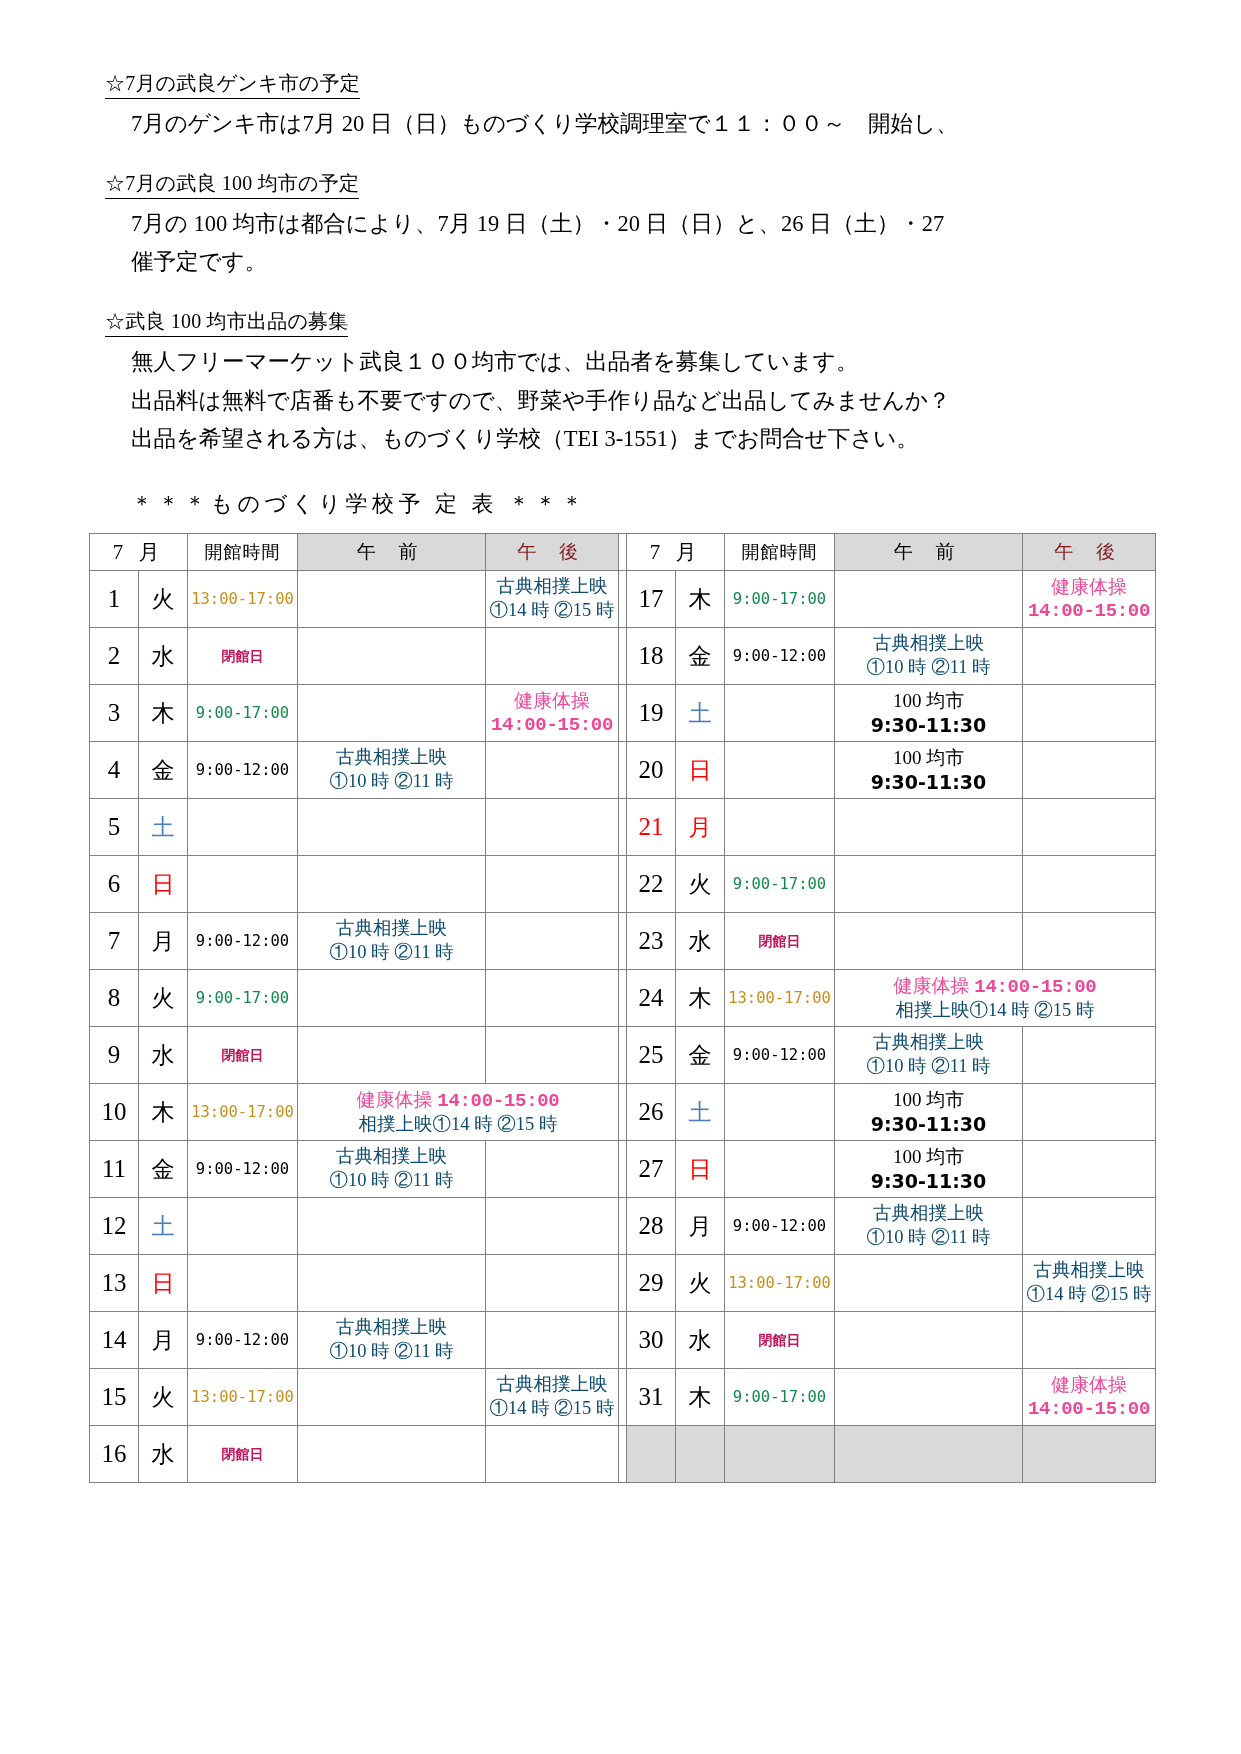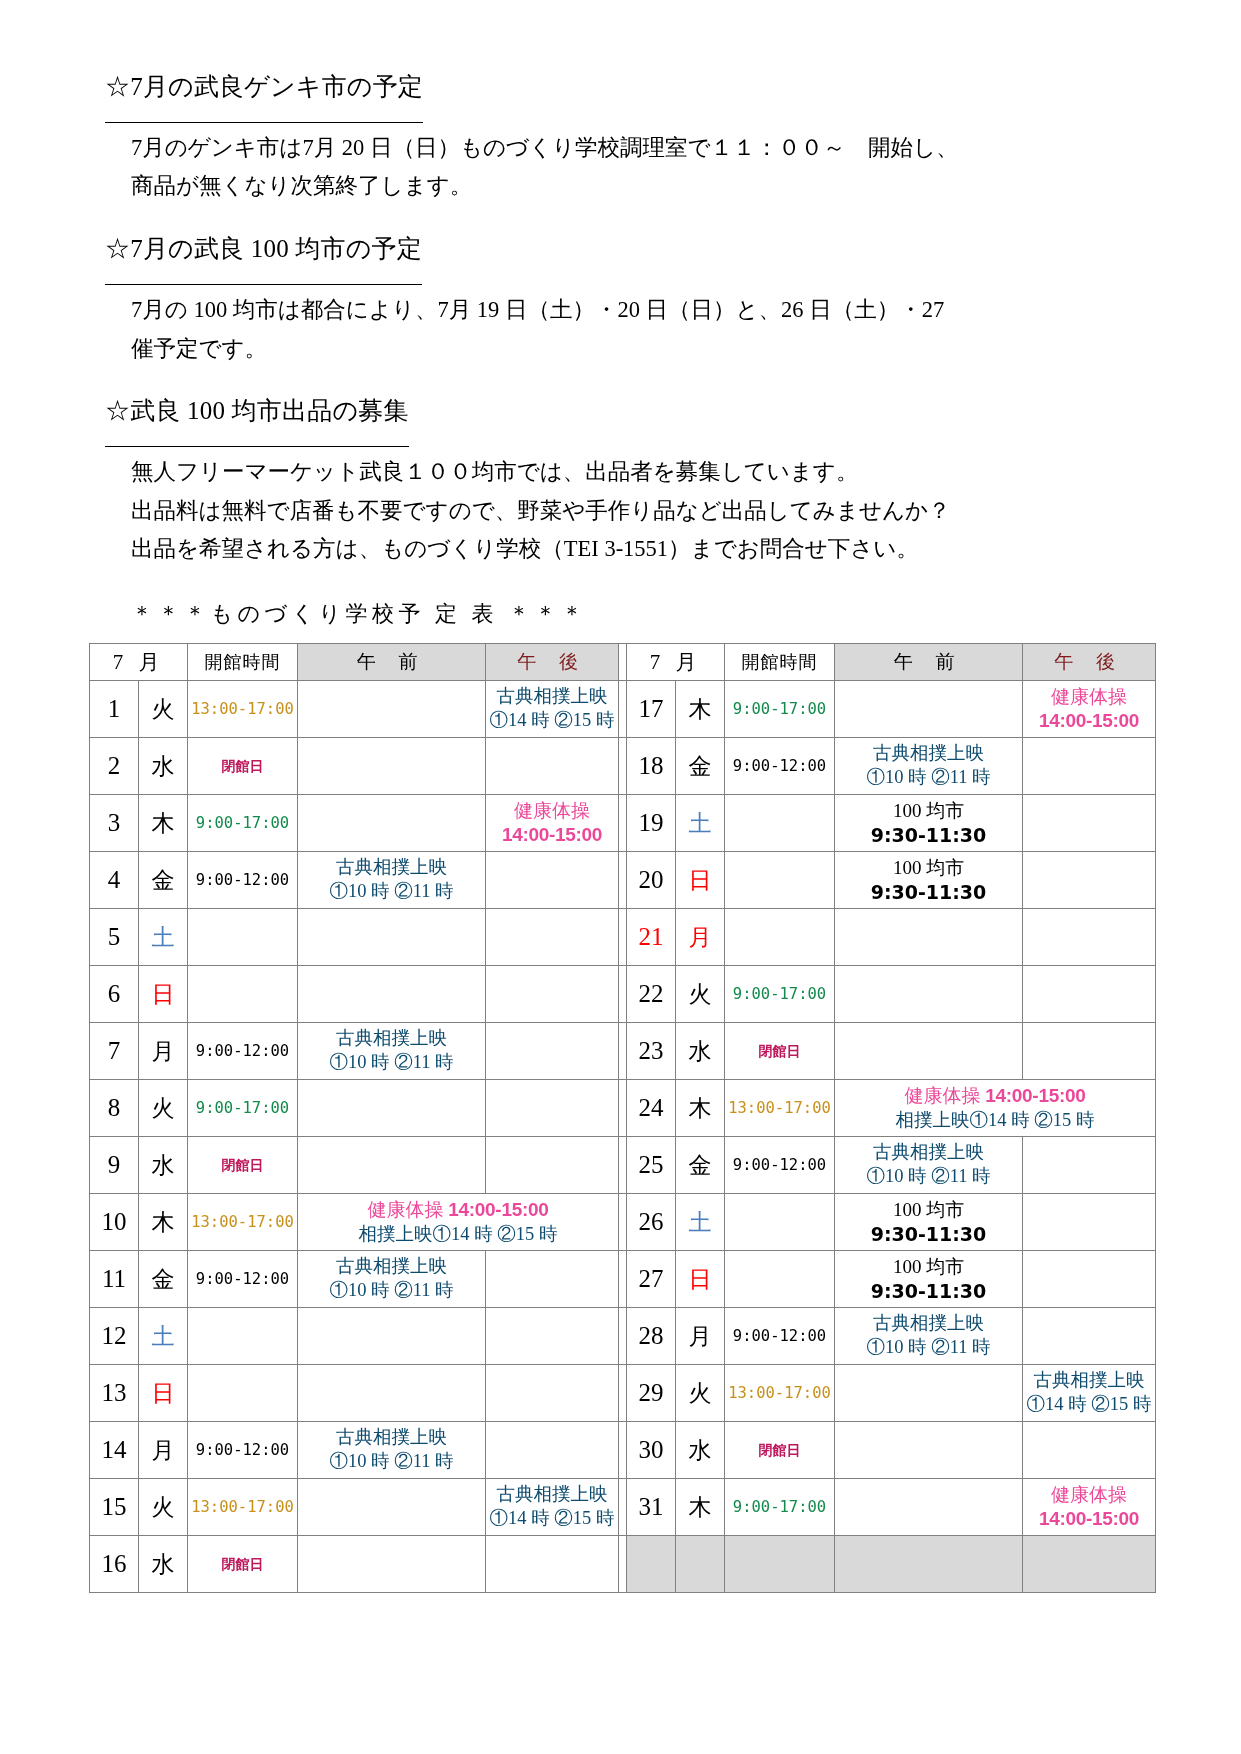--- a/index.html
+++ b/index.html
@@ -17,27 +17,27 @@
   }
   .page {
     box-sizing: border-box;
     padding: 70px 90px 0 105px;
   }
 
   
   .section { margin-bottom: 26px; }
 
   .sec-head {
-    font-size: 25px;
+    font-size: 20px;
     font-weight: normal;
     letter-spacing: 0.2px;
     margin: 0 0 6px 0;
     display: inline-block;
     border-bottom: 1.5px solid #000;
-    padding-bottom: 18px;
+    padding-bottom: 1px;
     line-height: 1.35;
   }
   .sec-body {
     font-size: 22.5px;
     line-height: 1.72;
     margin: 0;
     padding-left: 26px;
     text-align: justify;
     text-justify: inter-character;
   }
@@ -110,40 +110,39 @@
   .c-tan    { color: #c8901a; }
   .c-orange { color: #ec4899; }
   .c-purple { color: #0c4a6e; }
   .c-black  { color: #000000; }
 
   .tiny-red { font-size: 14px; color:#be185d; font-family:"DejaVu Sans","Liberation Sans",sans-serif; font-weight:600; }
 
   .two-line span { display:block; }
   .sumo-title { font-size: 18.5px; }
   .sumo-times { font-size: 18.5px; }
-  .big-time { font-family:Liberation Sans, sans-serif; font-weight: 700; font-size: 19px; letter-spacing:-0.3px;}
+  .big-time { font-family:Liberation Mono, monospace; font-weight: 700; font-size: 19px; letter-spacing:-0.3px;}
   .taiso { font-size: 19px; }
   .kinichi { font-size: 19px; }
   .kinichi-time { font-family:"DejaVu Sans","Liberation Sans",sans-serif; font-weight:700; font-size:19px; }
 
   
   td.wide { text-align: right; padding-right: 6px; }
   td.wide .l1 { display:block; }
   td.wide .l2 { display:block; }
 </style>
 </head>
 <body>
 
 <div class="page">
 
   <div class="section">
     <div class="sec-head">☆7月の武良ゲンキ市の予定</div>
     <div class="sec-body">
       <span class="line">7月のゲンキ市は7月 20 日（日）ものづくり学校調理室で１１：００～　開始し、</span>
-      <span class="line">商品が無くなり次第終了します。</span>
     </div>
   </div>
 
   <div class="section">
     <div class="sec-head">☆7月の武良 100 均市の予定</div>
     <div class="sec-body">
       <span class="line">7月の 100 均市は都合により、7月 19 日（土）・20 日（日）と、26 日（土）・27</span>
       <span class="line">催予定です。</span>
     </div>
   </div>

